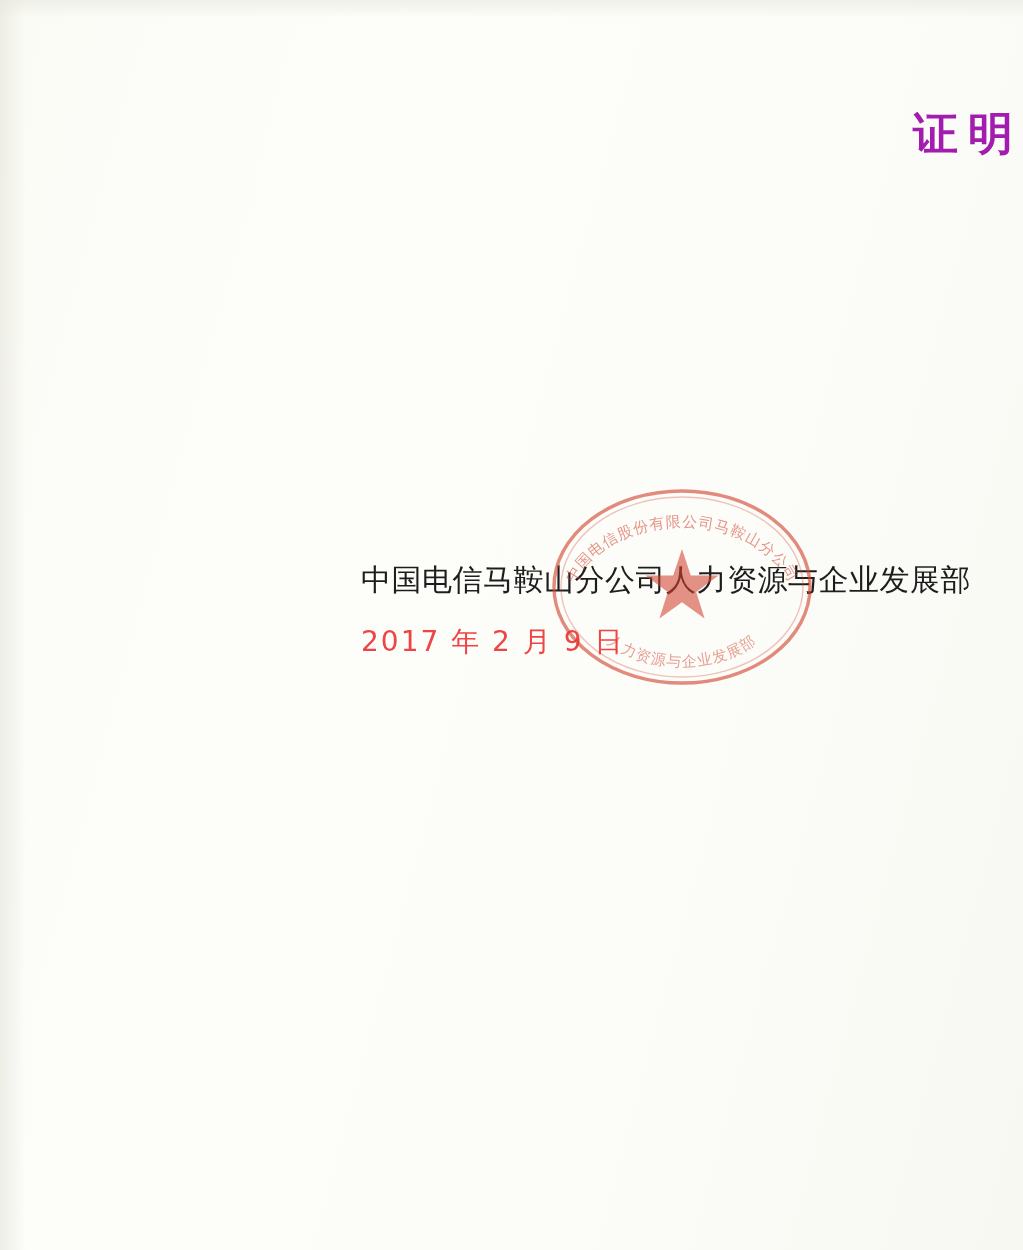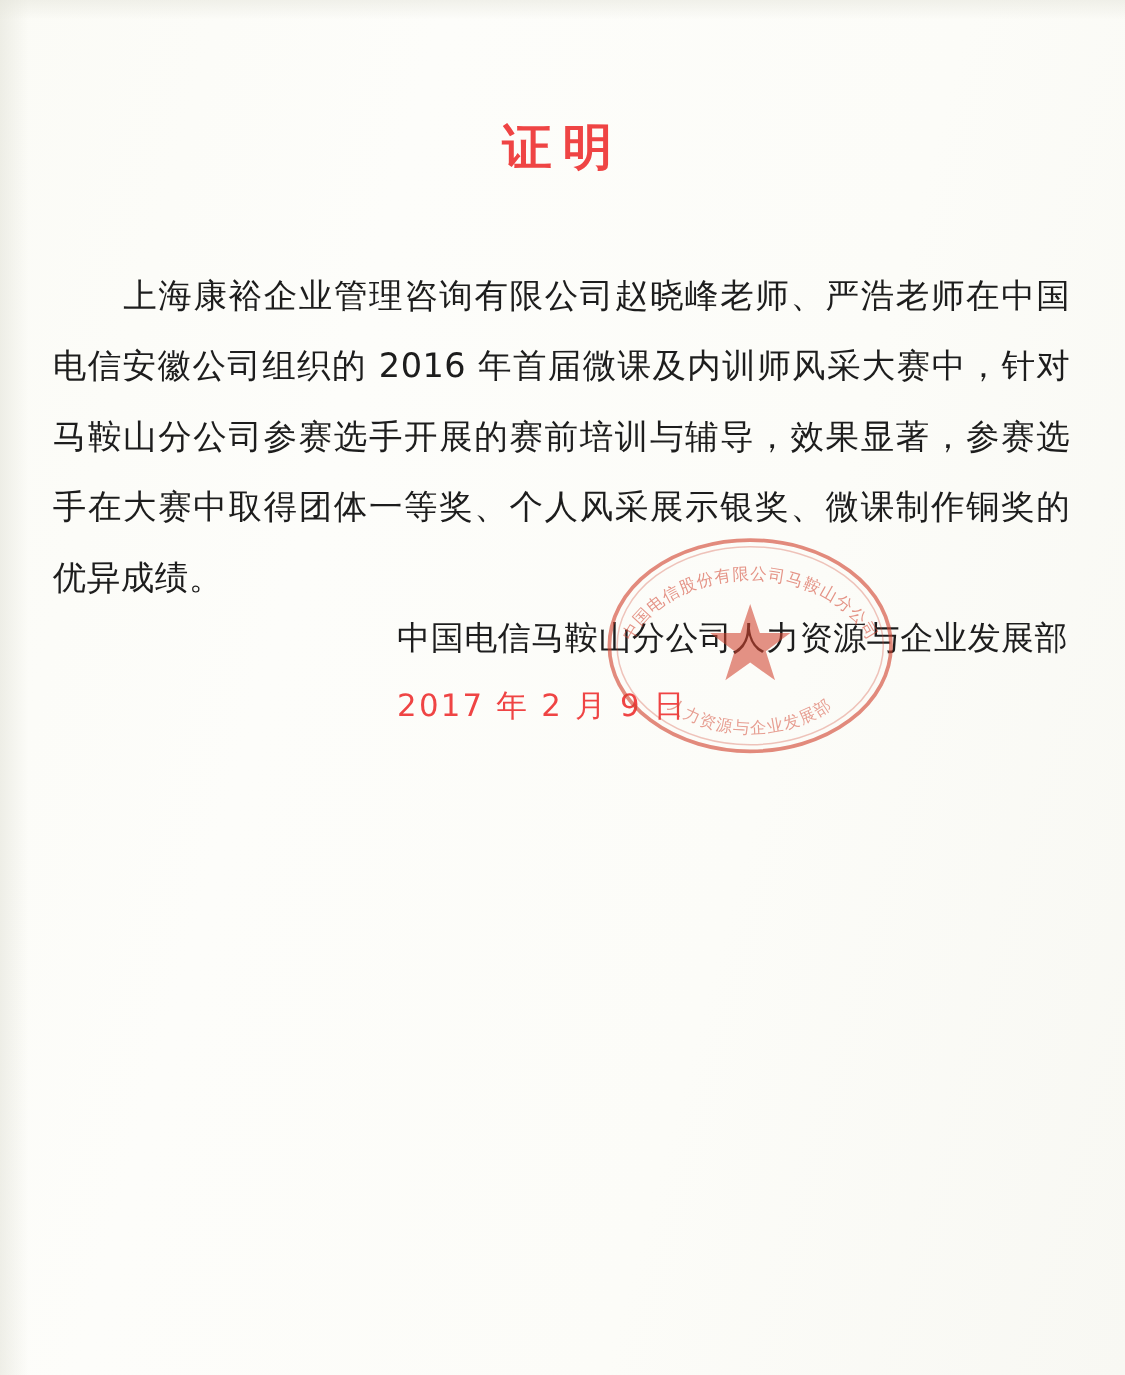--- a/index.html
+++ b/index.html
@@ -41,26 +41,26 @@
     position: absolute;
     inset: 0;
     padding: 0;
   }
 
   .doc-title {
     position: absolute;
     top: 104px;
     left: 0;
     right: 0;
-    text-align: center;
+    text-align: right;
     font-size: 45px;
     letter-spacing: 10px;
     font-weight: 600;
     font-family: "DejaVu Sans", "Liberation Sans", sans-serif;
-    color: #ef4444;
+    color: #a21caf;
   }
 
   .body-block {
     position: absolute;
     top: 238px;
     left: 48px;
     width: 925px;
   }
 
   .body-para {
@@ -119,23 +119,20 @@
 <body>
 
 <div class="paper-bg"></div>
 <div class="paper-edge-left"></div>
 <div class="paper-edge-top"></div>
 
 <div class="doc">
 
   <div class="doc-title">证明</div>
 
-  <div class="body-block">
-    <p class="body-para">上海康裕企业管理咨询有限公司赵晓峰老师、严浩老师在中国电信安徽公司组织的 2016 年首届微课及内训师风采大赛中，针对马鞍山分公司参赛选手开展的赛前培训与辅导，效果显著，参赛选手在大赛中取得团体一等奖、个人风采展示银奖、微课制作铜奖的优异成绩。</p>
-  </div>
 
   <div class="signature-block">
     <div class="signature-org">中国电信马鞍山分公司人力资源与企业发展部</div>
     <div class="signature-date">2017 年 2 月 9 日</div>
   </div>
 
   <div class="seal">
     <svg width="268" height="200" viewBox="0 0 268 200" xmlns="http://www.w3.org/2000/svg">
       <g fill="none" stroke="#d2432f" stroke-width="3.4" opacity="0.85">
         <ellipse cx="134" cy="100" rx="128" ry="96"></ellipse>

